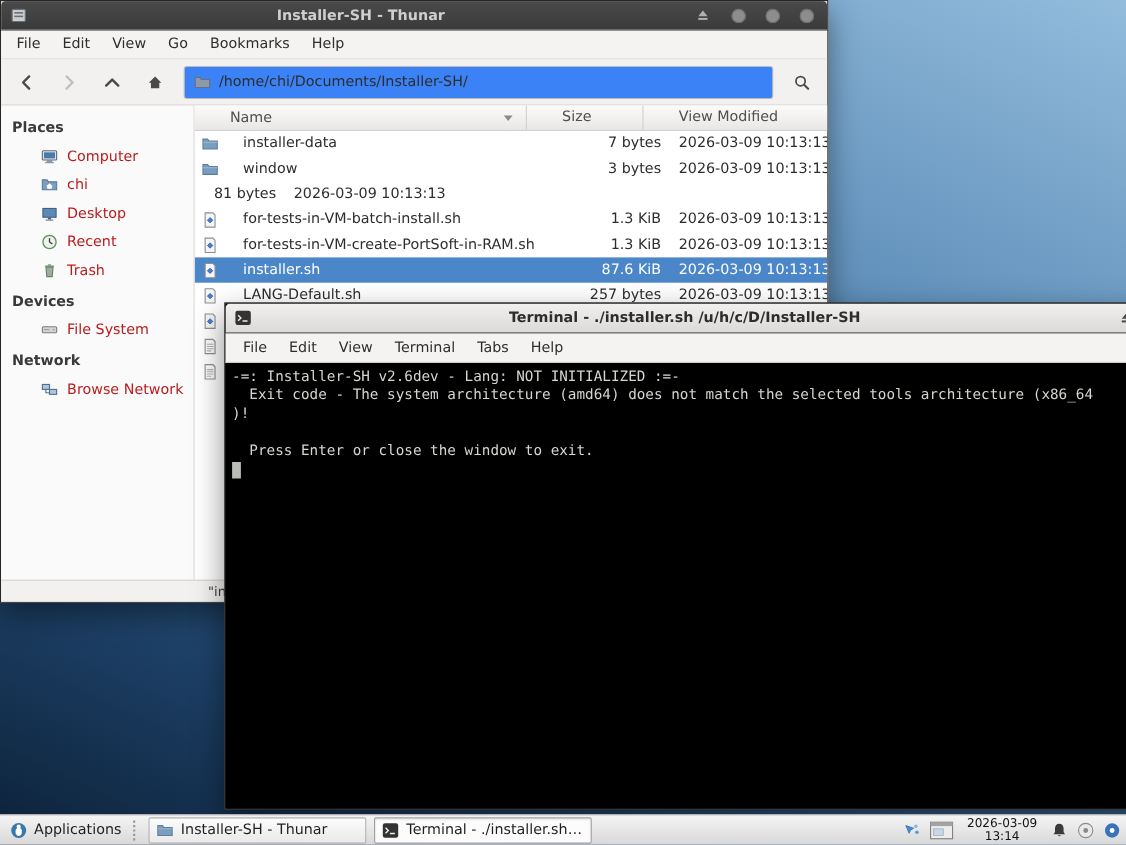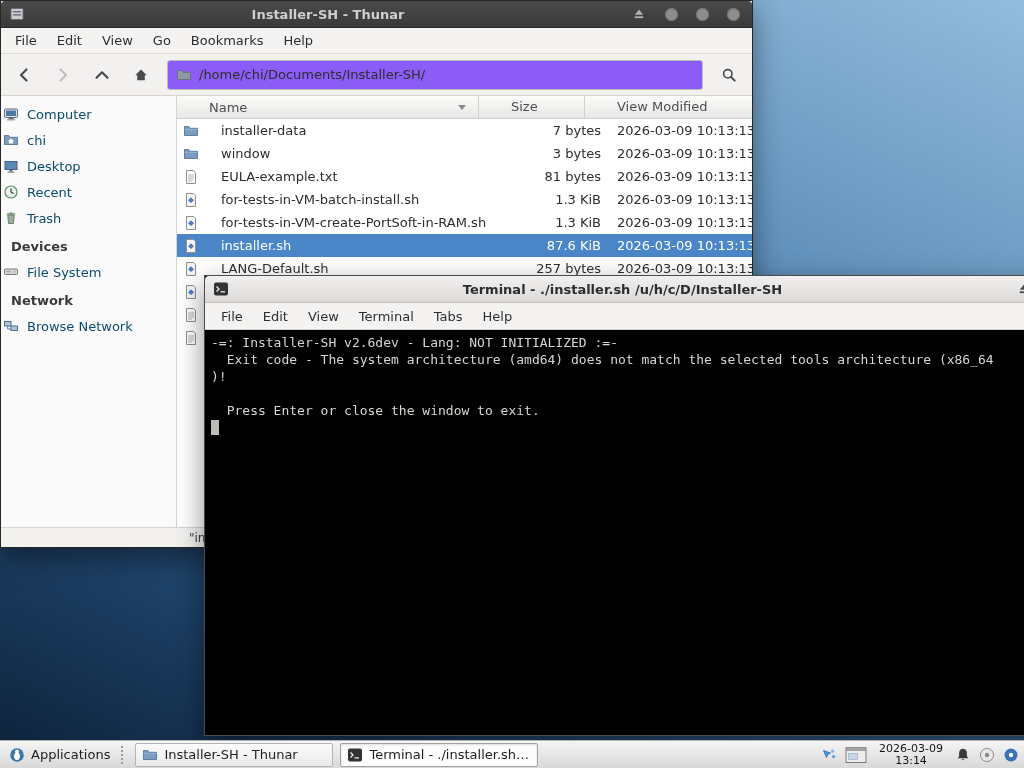--- a/index.html
+++ b/index.html
@@ -31,27 +31,27 @@
 
   
   .thunar { left:0; top:0; width:753px; height:548px; background:#f2f1f0;
     border:1px solid #262626; display:flex; flex-direction:column; }
   .menubar { height:26px; display:flex; align-items:center; padding:0 4px;
     background:#f4f3f2; border-bottom:1px solid #dedcda; color:#2e2e2e; flex:0 0 auto; }
   .menu-item { padding:4px 10px; white-space:nowrap; }
   .toolbar { height:42px; display:flex; align-items:center; gap:3px; padding:0 5px;
     background:#f2f1f0; border-bottom:1px solid #d6d4d2; flex:0 0 auto; }
   .tool-btn { width:36px; height:34px; display:flex; align-items:center; justify-content:center; border-radius:3px; }
-  .path-entry { flex:1; height:30px; background:#8b5cf6; border:1px solid #bdbbb9; border-radius:3px;
+  .path-entry { flex:1; height:30px; background:#3b82f6; border:1px solid #bdbbb9; border-radius:3px;
     display:flex; align-items:center; gap:7px; padding:0 8px; margin:0 5px; color:#2d2d2d;
     white-space:nowrap; overflow:hidden; }
   .thunar-body { flex:1; display:flex; min-height:0; }
   .sidebar { width:176px; background:#fafafa; border-right:1px solid #d6d4d2; padding-top:5px; overflow:hidden; }
   .sb-header { font-weight:bold; color:#3a3a3a; padding:8px 10px 5px; }
-  .sb-item { height:26px; display:flex; align-items:center; gap:8px; padding-left:2px; color:#0c4a6e; white-space:nowrap; }
+  .sb-item { height:26px; display:flex; align-items:center; gap:8px; padding-left:36px; color:#b91c1c; white-space:nowrap; }
   .filepane { flex:1; min-width:0; display:flex; flex-direction:column; background:#fff; }
   .colheaders { height:23px; display:flex; background:linear-gradient(#fbfbfa,#e9e7e5);
     border-bottom:1px solid #cfcdcb; color:#4e4e4e; flex:0 0 auto; }
   .col { padding:3px 8px; border-right:1px solid #d2d0ce; white-space:nowrap;margin-left:24px; }
   .col-name { flex:1; display:flex; align-items:center; justify-content:space-between; min-width:0; }
   .col-size { width:82px; }
   .col-date { width:143px; border-right:none; }
   .rows { flex:1; overflow:hidden; }
   .file-row { height:23px; display:flex; align-items:center; color:#2d2d2d; }
   .file-row.selected { background:#4a86c8; color:#fff; }
@@ -161,20 +161,21 @@
       <button class="tool-btn">
         <svg width="16" height="16" viewBox="0 0 16 16">
             <circle cx="6.8" cy="6.8" r="4.2" fill="none" stroke="#4a4a4a" stroke-width="1.6"></circle>
             <path d="M10 10l3.7 3.7" stroke="#4a4a4a" stroke-width="1.9" stroke-linecap="round"></path>
           </svg>
       </button>
     </div>
 
     <div class="thunar-body">
       <aside class="sidebar" id="sidebar">
+          <div class="sb-header">Places</div>
           <div class="sb-item">
             <span class="icon">
               <svg width="16" height="16" viewBox="0 0 16 16">
                 <rect x="1.5" y="3" width="13" height="8.5" rx="1" fill="#dde3e9" stroke="#5f6b78"></rect>
                 <rect x="3" y="4.5" width="10" height="5.5" fill="#4a7aa8"></rect>
                 <rect x="5.5" y="12" width="5" height="1" fill="#5f6b78"></rect>
                 <rect x="4" y="13.2" width="8" height="1.2" fill="#8b97a3"></rect>
               </svg>
             </span>
             <span>Computer</span>
@@ -274,29 +275,20 @@
                     <path d="M1.5 3.5h4.2l1.4 1.8h7.4v7.2h-13z" fill="#7c9dbf" stroke="#5d7e9f"></path>
                     <path d="M1.6 6.4h12.8" stroke="#96b2cd" stroke-width="1"></path>
                   </svg>
                 </span>
                 <span>window</span>
               </div>
               <div class="cell-size">3 bytes</div>
               <div class="cell-date">2026-03-09 10:13:13</div>
             </div>
             <div class="file-row">
-              <div class="cell-name">
-                <span class="icon">
-                  <svg width="16" height="16" viewBox="0 0 16 16">
-                    <path d="M3.5 1.5h7l2 2v11h-9z" fill="#fdfdfd" stroke="#8f8f8f"></path>
-                    <path d="M5 6h6M5 8h6M5 10h6M5 12h4" stroke="#b5b5b5" stroke-width="1"></path>
-                  </svg>
-                </span>
-                <span>EULA-example.txt</span>
-              </div>
               <div class="cell-size">81 bytes</div>
               <div class="cell-date">2026-03-09 10:13:13</div>
             </div>
             <div class="file-row">
               <div class="cell-name">
                 <span class="icon">
                   <svg width="16" height="16" viewBox="0 0 16 16">
                     <path d="M3.5 1.5h7l2 2v11h-9z" fill="#f3f5f7" stroke="#8f8f8f"></path>
                     <path d="M8 5.8 10.4 8.2 8 10.6 5.6 8.2z" fill="#4a7fd0" stroke="#2f5fa8" stroke-width="0.8"></path>
                   </svg>

